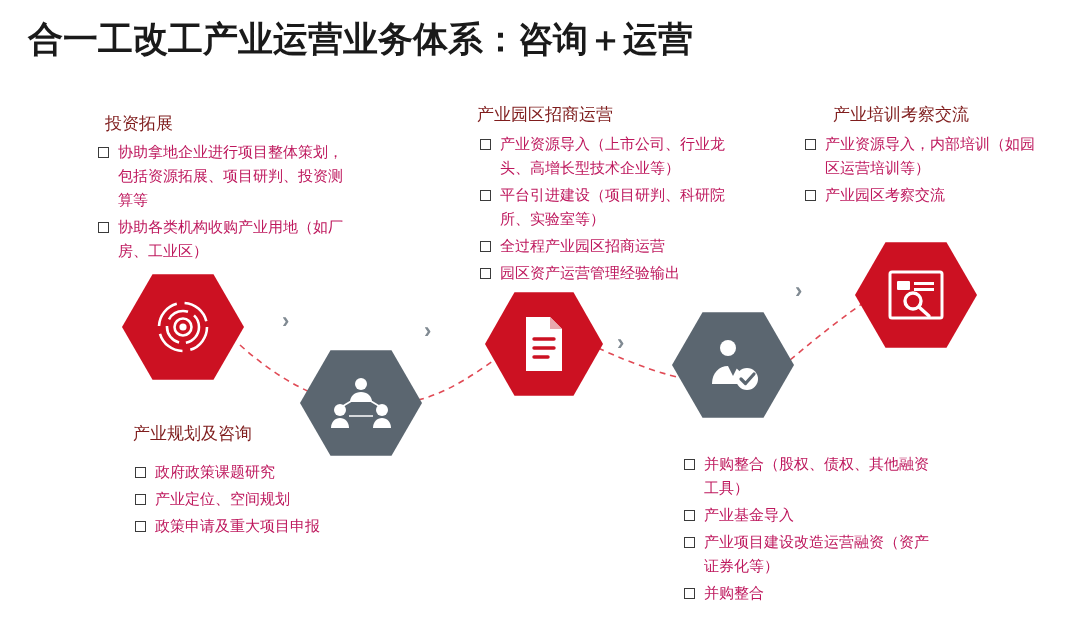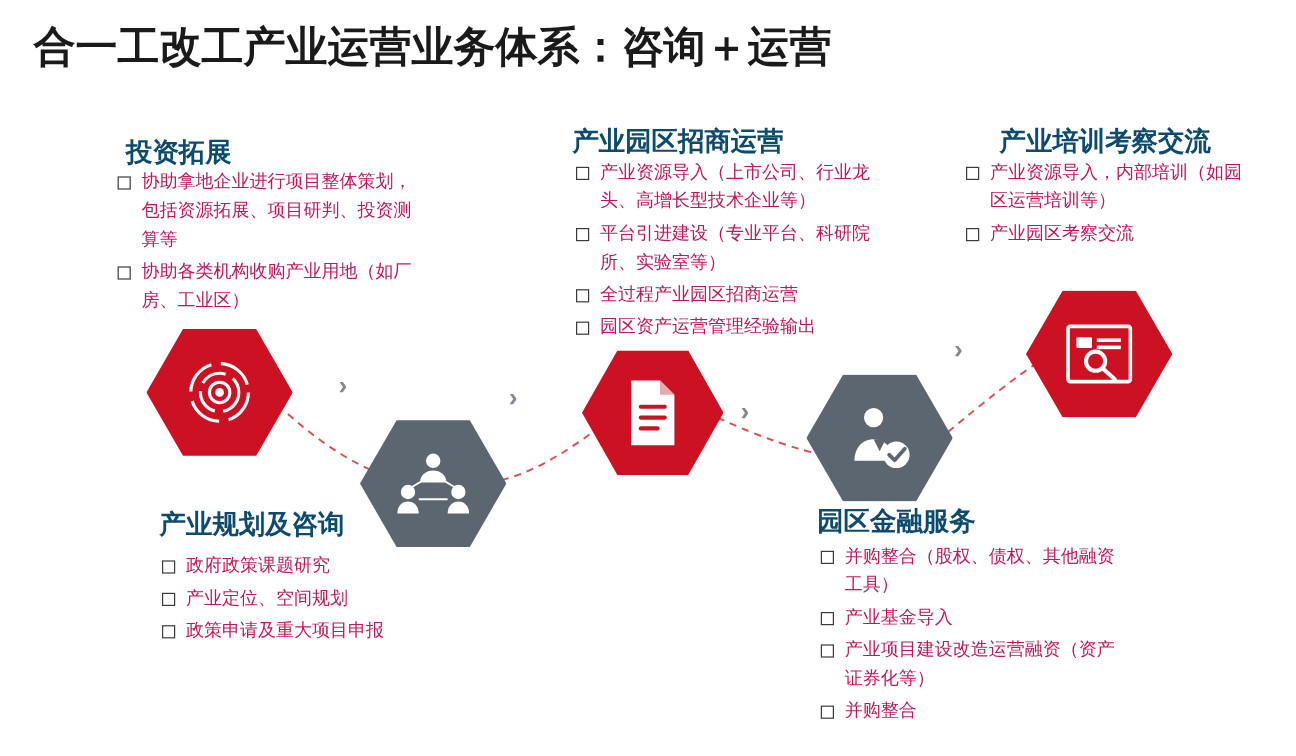--- a/index.html
+++ b/index.html
@@ -30,23 +30,23 @@
     font-size: 35px;
     font-weight: bold;
     letter-spacing: 0px;
     color: #1a1a1a;
     white-space: nowrap;
   }
 
   
   .heading {
     position: absolute;
-    font-size: 22px;
-    font-weight: bold;
-    color: #0c4a6e;
+    font-size: 17px;
+    font-weight: normal;
+    color: #7f1d1d;
     white-space: nowrap;
   }
 
   
   .bullets {
     position: absolute;
     font-size: 15px;
     line-height: 24px;
     color: #be185d;
   }
@@ -185,21 +185,21 @@
 
   <div class="heading" style="left:477px; top:103px;">产业园区招商运营</div>
 
   <div class="bullets" style="left:480px; top:132px; width:268px;">
     <div class="bullet-row">
       <span class="bullet-mark"></span>
       <span class="bullet-text">产业资源导入（上市公司、行业龙头、高增长型技术企业等）</span>
     </div>
     <div class="bullet-row">
       <span class="bullet-mark"></span>
-      <span class="bullet-text">平台引进建设（专业平台、科研院所、实验室等）</span>
+      <span class="bullet-text">平台引进建设（项目研判、科研院所、实验室等）</span>
     </div>
     <div class="bullet-row">
       <span class="bullet-mark"></span>
       <span class="bullet-text">全过程产业园区招商运营</span>
     </div>
     <div class="bullet-row">
       <span class="bullet-mark"></span>
       <span class="bullet-text">园区资产运营管理经验输出</span>
     </div>
   </div>
@@ -227,21 +227,20 @@
           <circle cx="24" cy="12" r="8"></circle>
           <path d="M8 48c0-11 7-18 16-18s16 7 16 18z"></path>
         </g>
         <path d="M24 30 l5 10 5-10" fill="#5b6670"></path>
         <circle cx="43" cy="43" r="11" fill="#ffffff"></circle>
         <path d="M37 43 l4.5 4.5 L50 38" fill="none" stroke="#5b6670" stroke-width="3.2" stroke-linecap="round" stroke-linejoin="round"></path>
       </svg>
     </span>
   </div>
 
-  <div class="heading" style="left:681px; top:420px;">园区金融服务</div>
 
   <div class="bullets" style="left:684px; top:452px; width:250px;">
     <div class="bullet-row">
       <span class="bullet-mark"></span>
       <span class="bullet-text">并购整合（股权、债权、其他融资工具）</span>
     </div>
     <div class="bullet-row">
       <span class="bullet-mark"></span>
       <span class="bullet-text">产业基金导入</span>
     </div>

